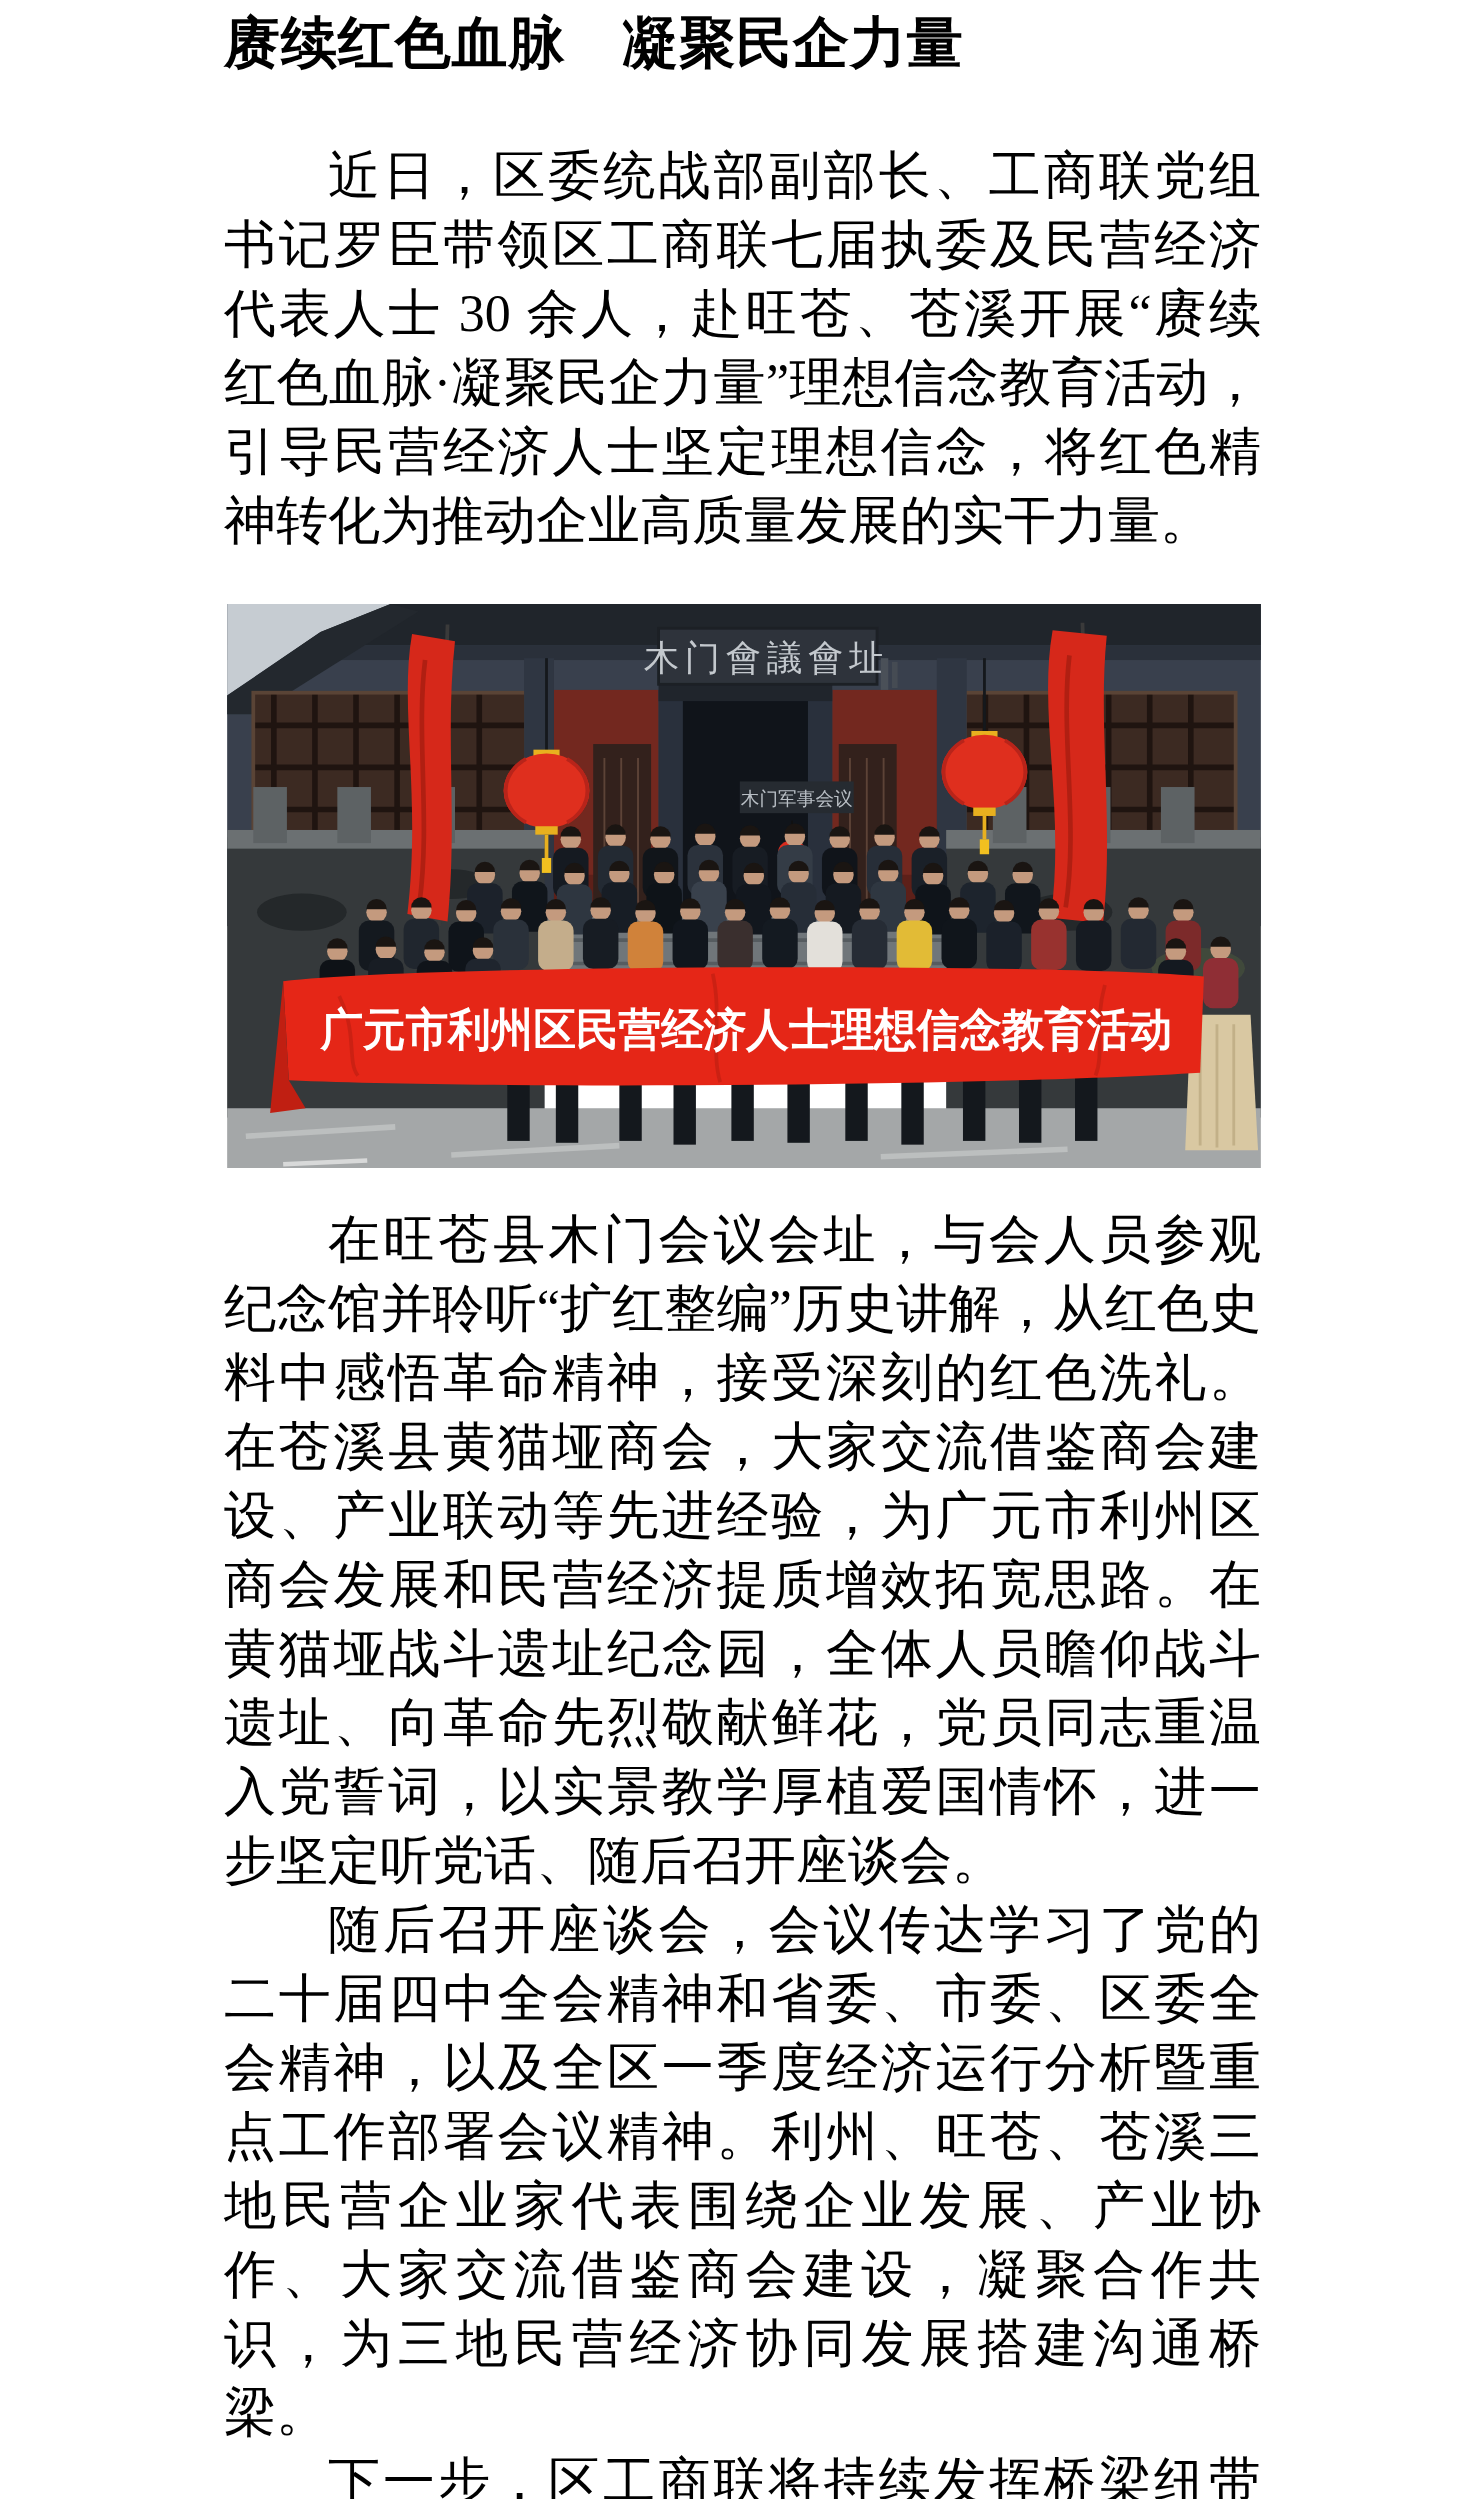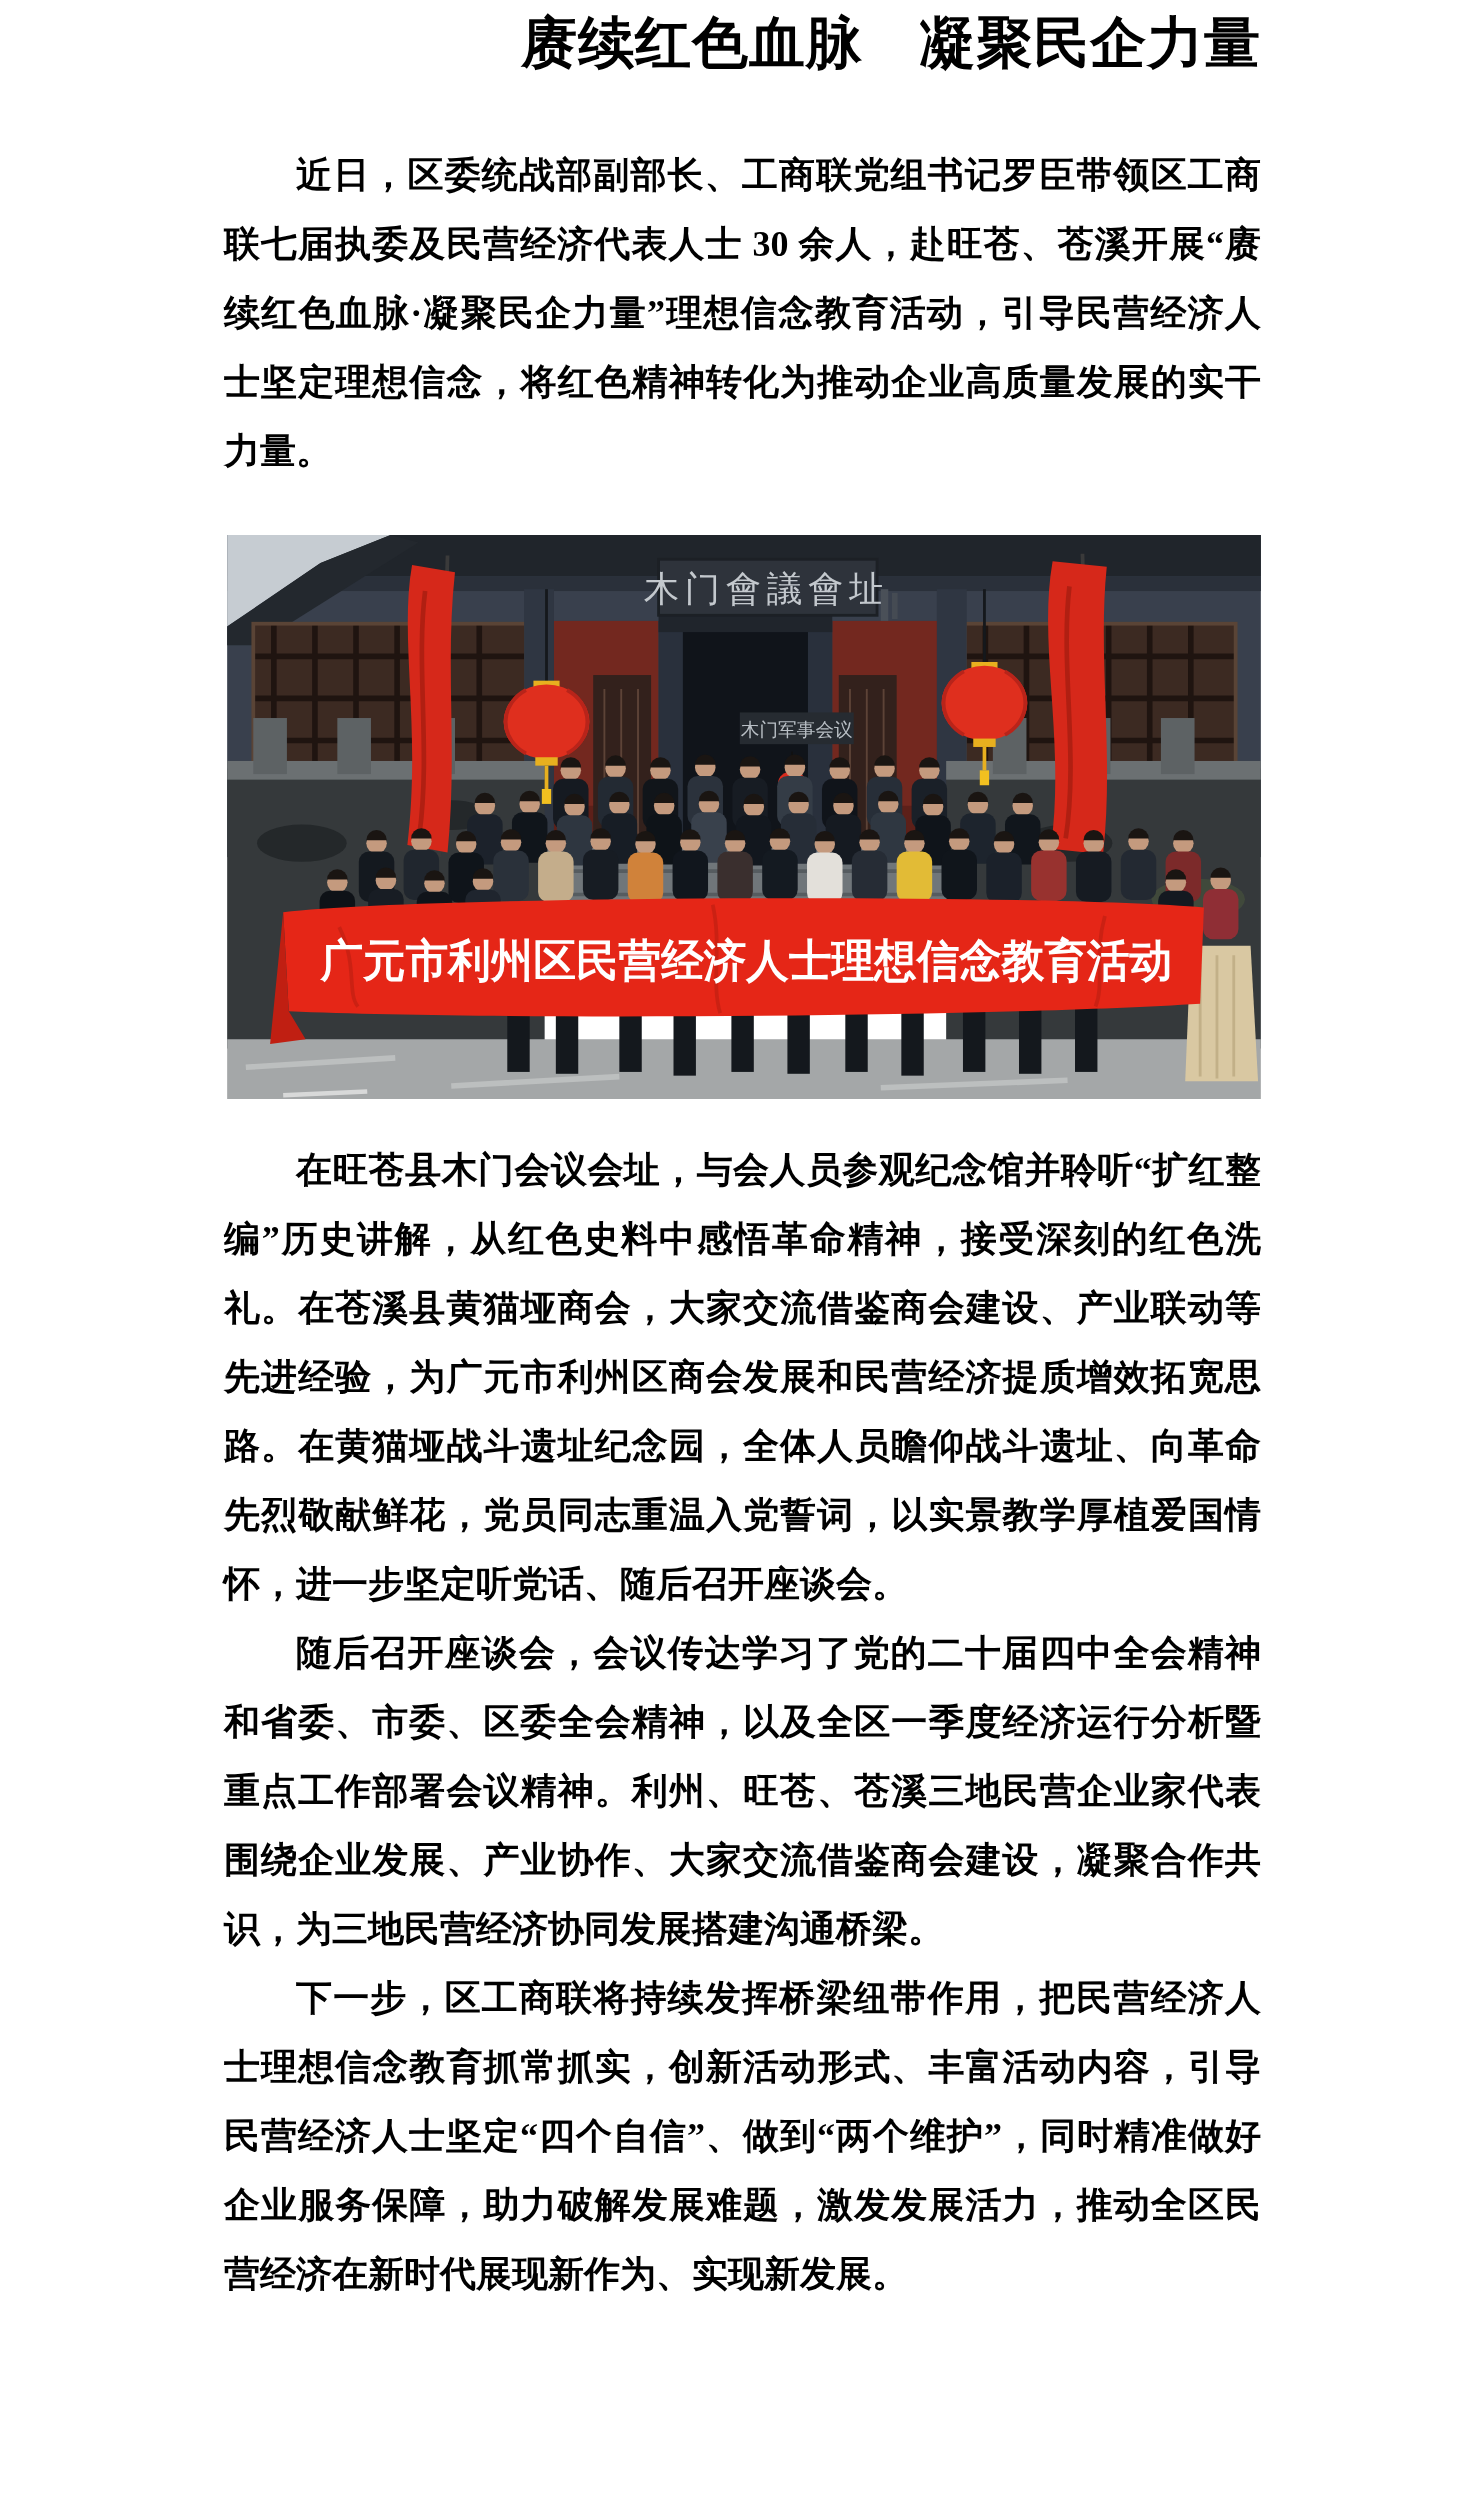--- a/index.html
+++ b/index.html
@@ -8,33 +8,32 @@
     width:1482px;height:2500px;
     background:#ffffff;
     font-family:"Liberation Serif","DejaVu Serif",serif;
     color:#000;
     overflow:hidden;
     box-sizing:border-box;
     padding:5.6px 221px 0 224px;
   }
   .title{
     font-size:56px;font-weight:bold;
-    line-height:75px;text-align:right;
+    line-height:75px;text-align:left;
     margin:0;letter-spacing:0.9px;
   }
   .subtitle{
     font-size:37px;font-weight:bold;
     line-height:53px;text-align:center;
     margin:7.5px 0 0 0;
   }
   .body-text p{
-    font-size:36px;line-height:69px;
+    font-size:52px;line-height:69px;
     text-align:justify;text-indent:2em;
     margin:0;
-    font-weight:bold;
   }
   .first-para{margin-top:60px !important;}
   .photo-wrap{
     width:1034px;height:564px;
     margin:49px 0 37px 2.8px;
     overflow:hidden;
   }
   .photo-wrap svg{display:block;}
   .banner-text{
     font-family:"Liberation Sans","DejaVu Sans",sans-serif;

